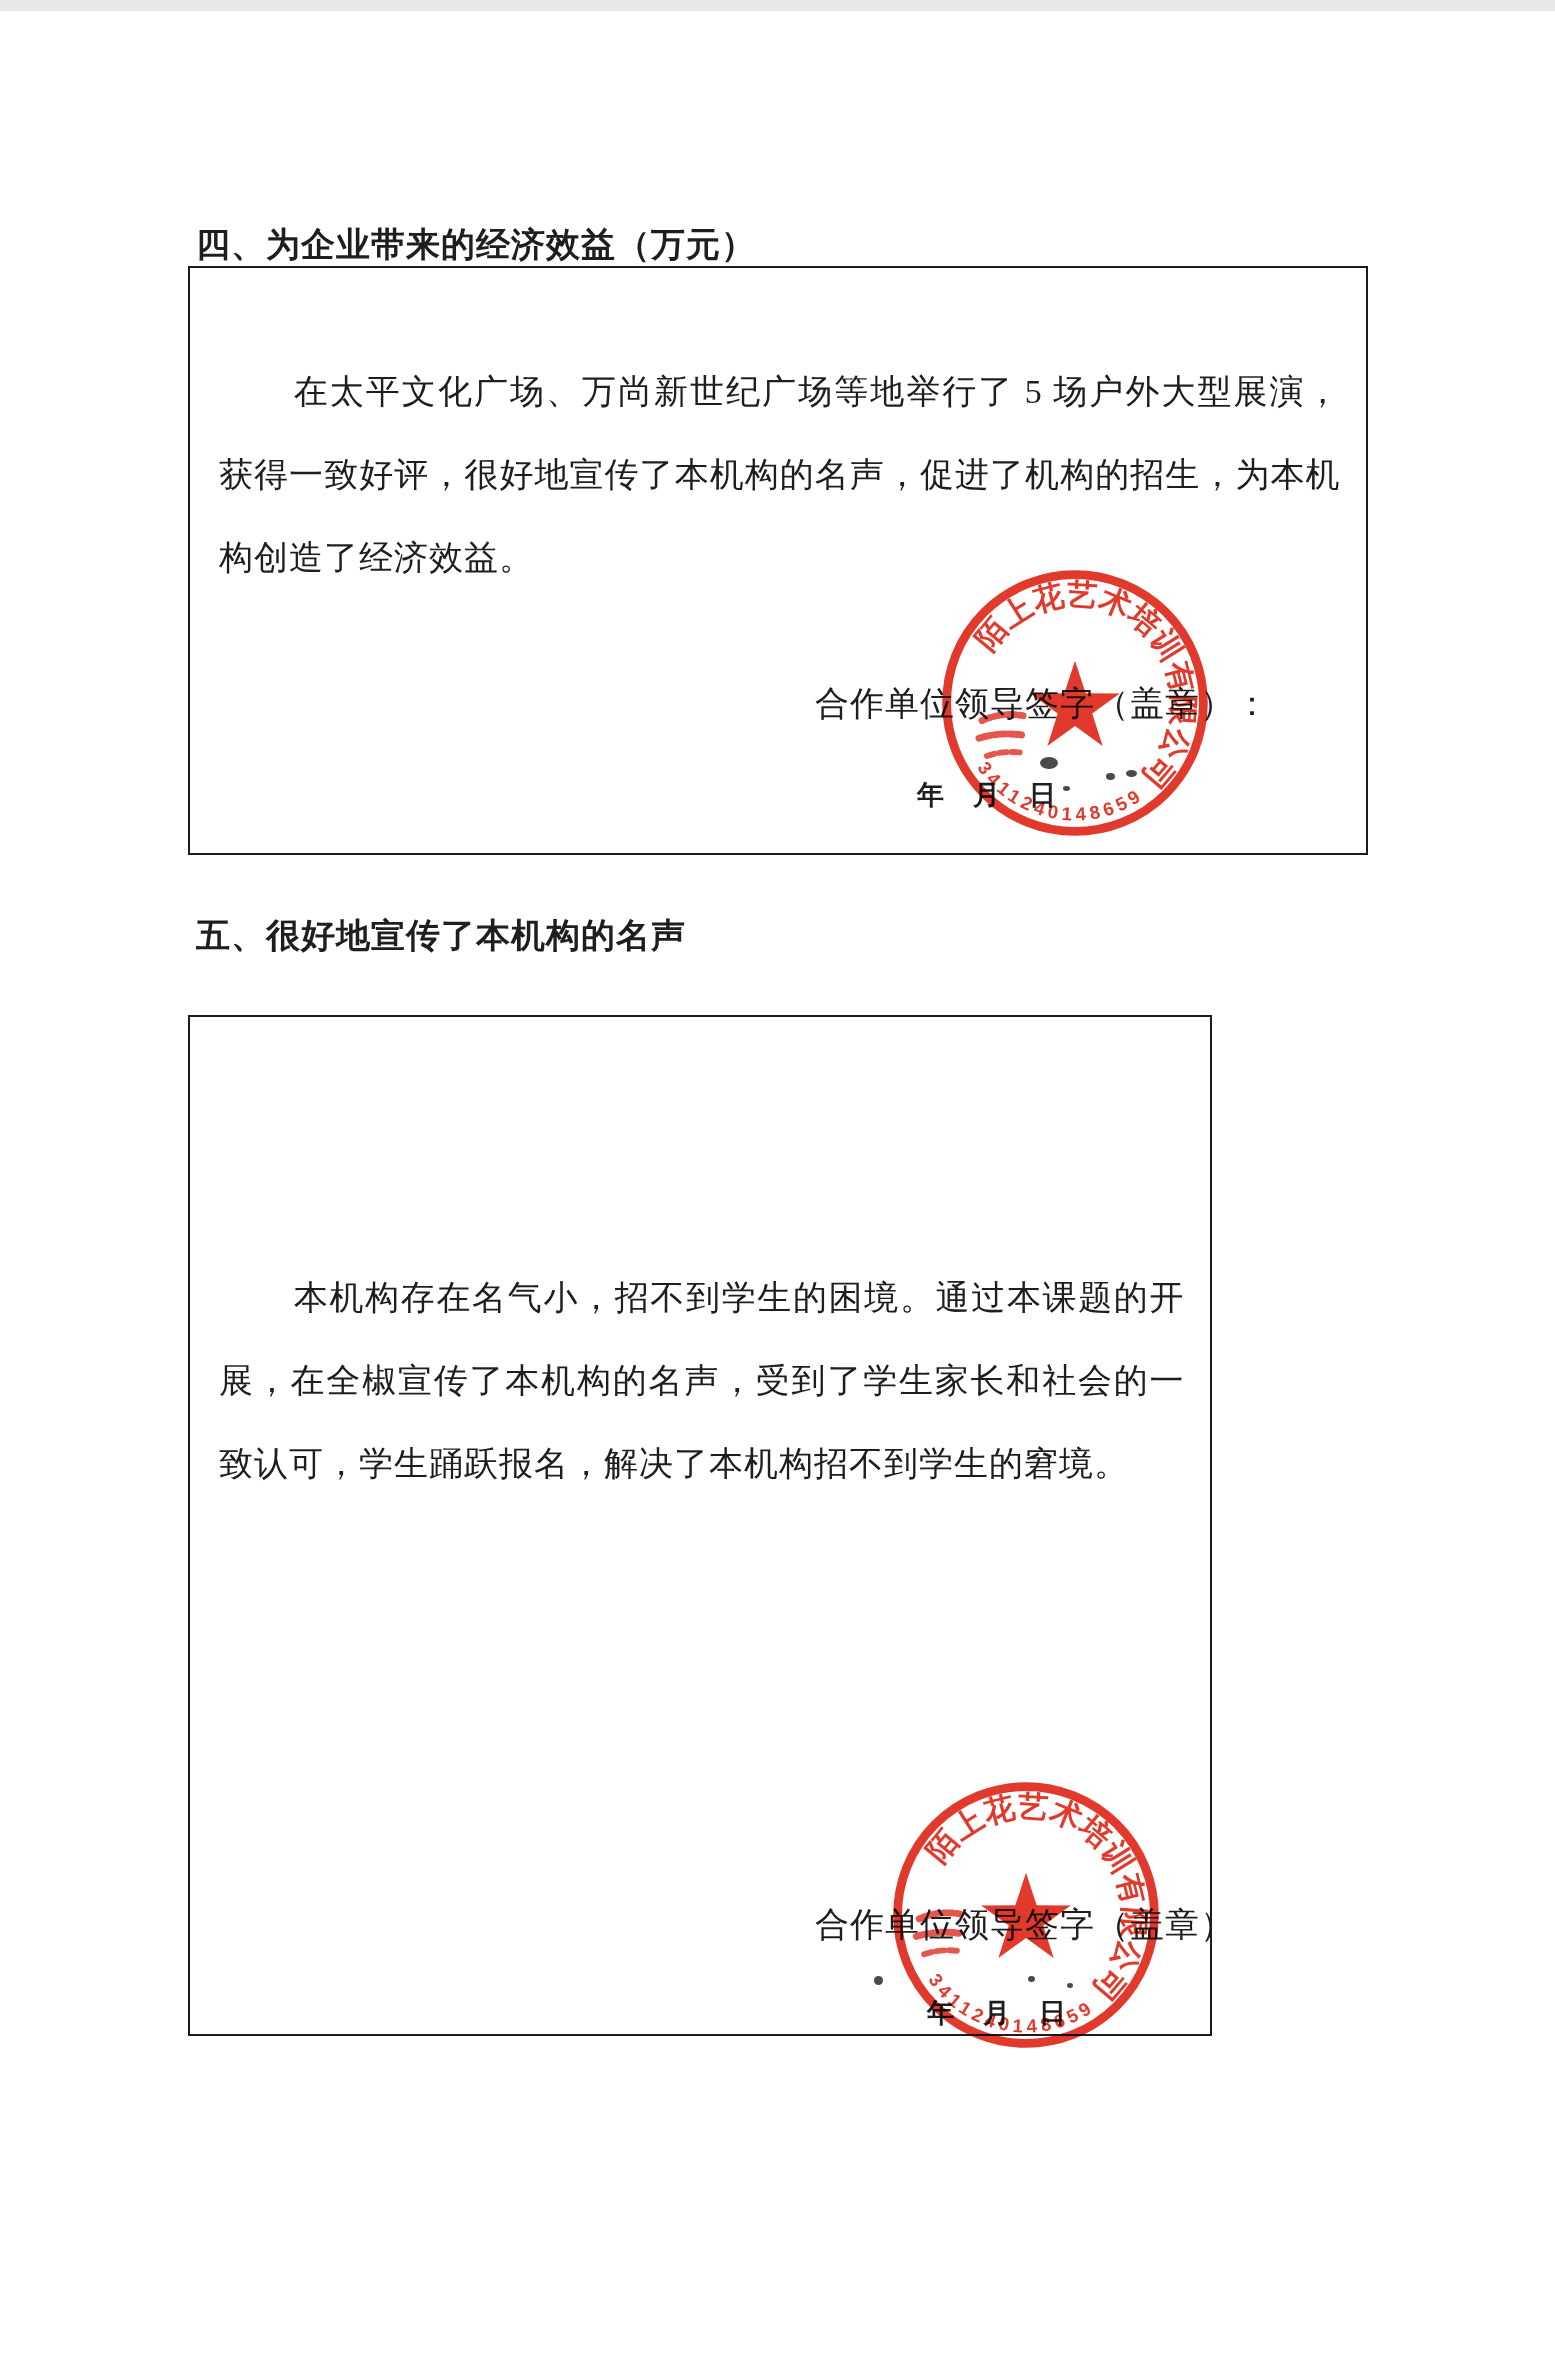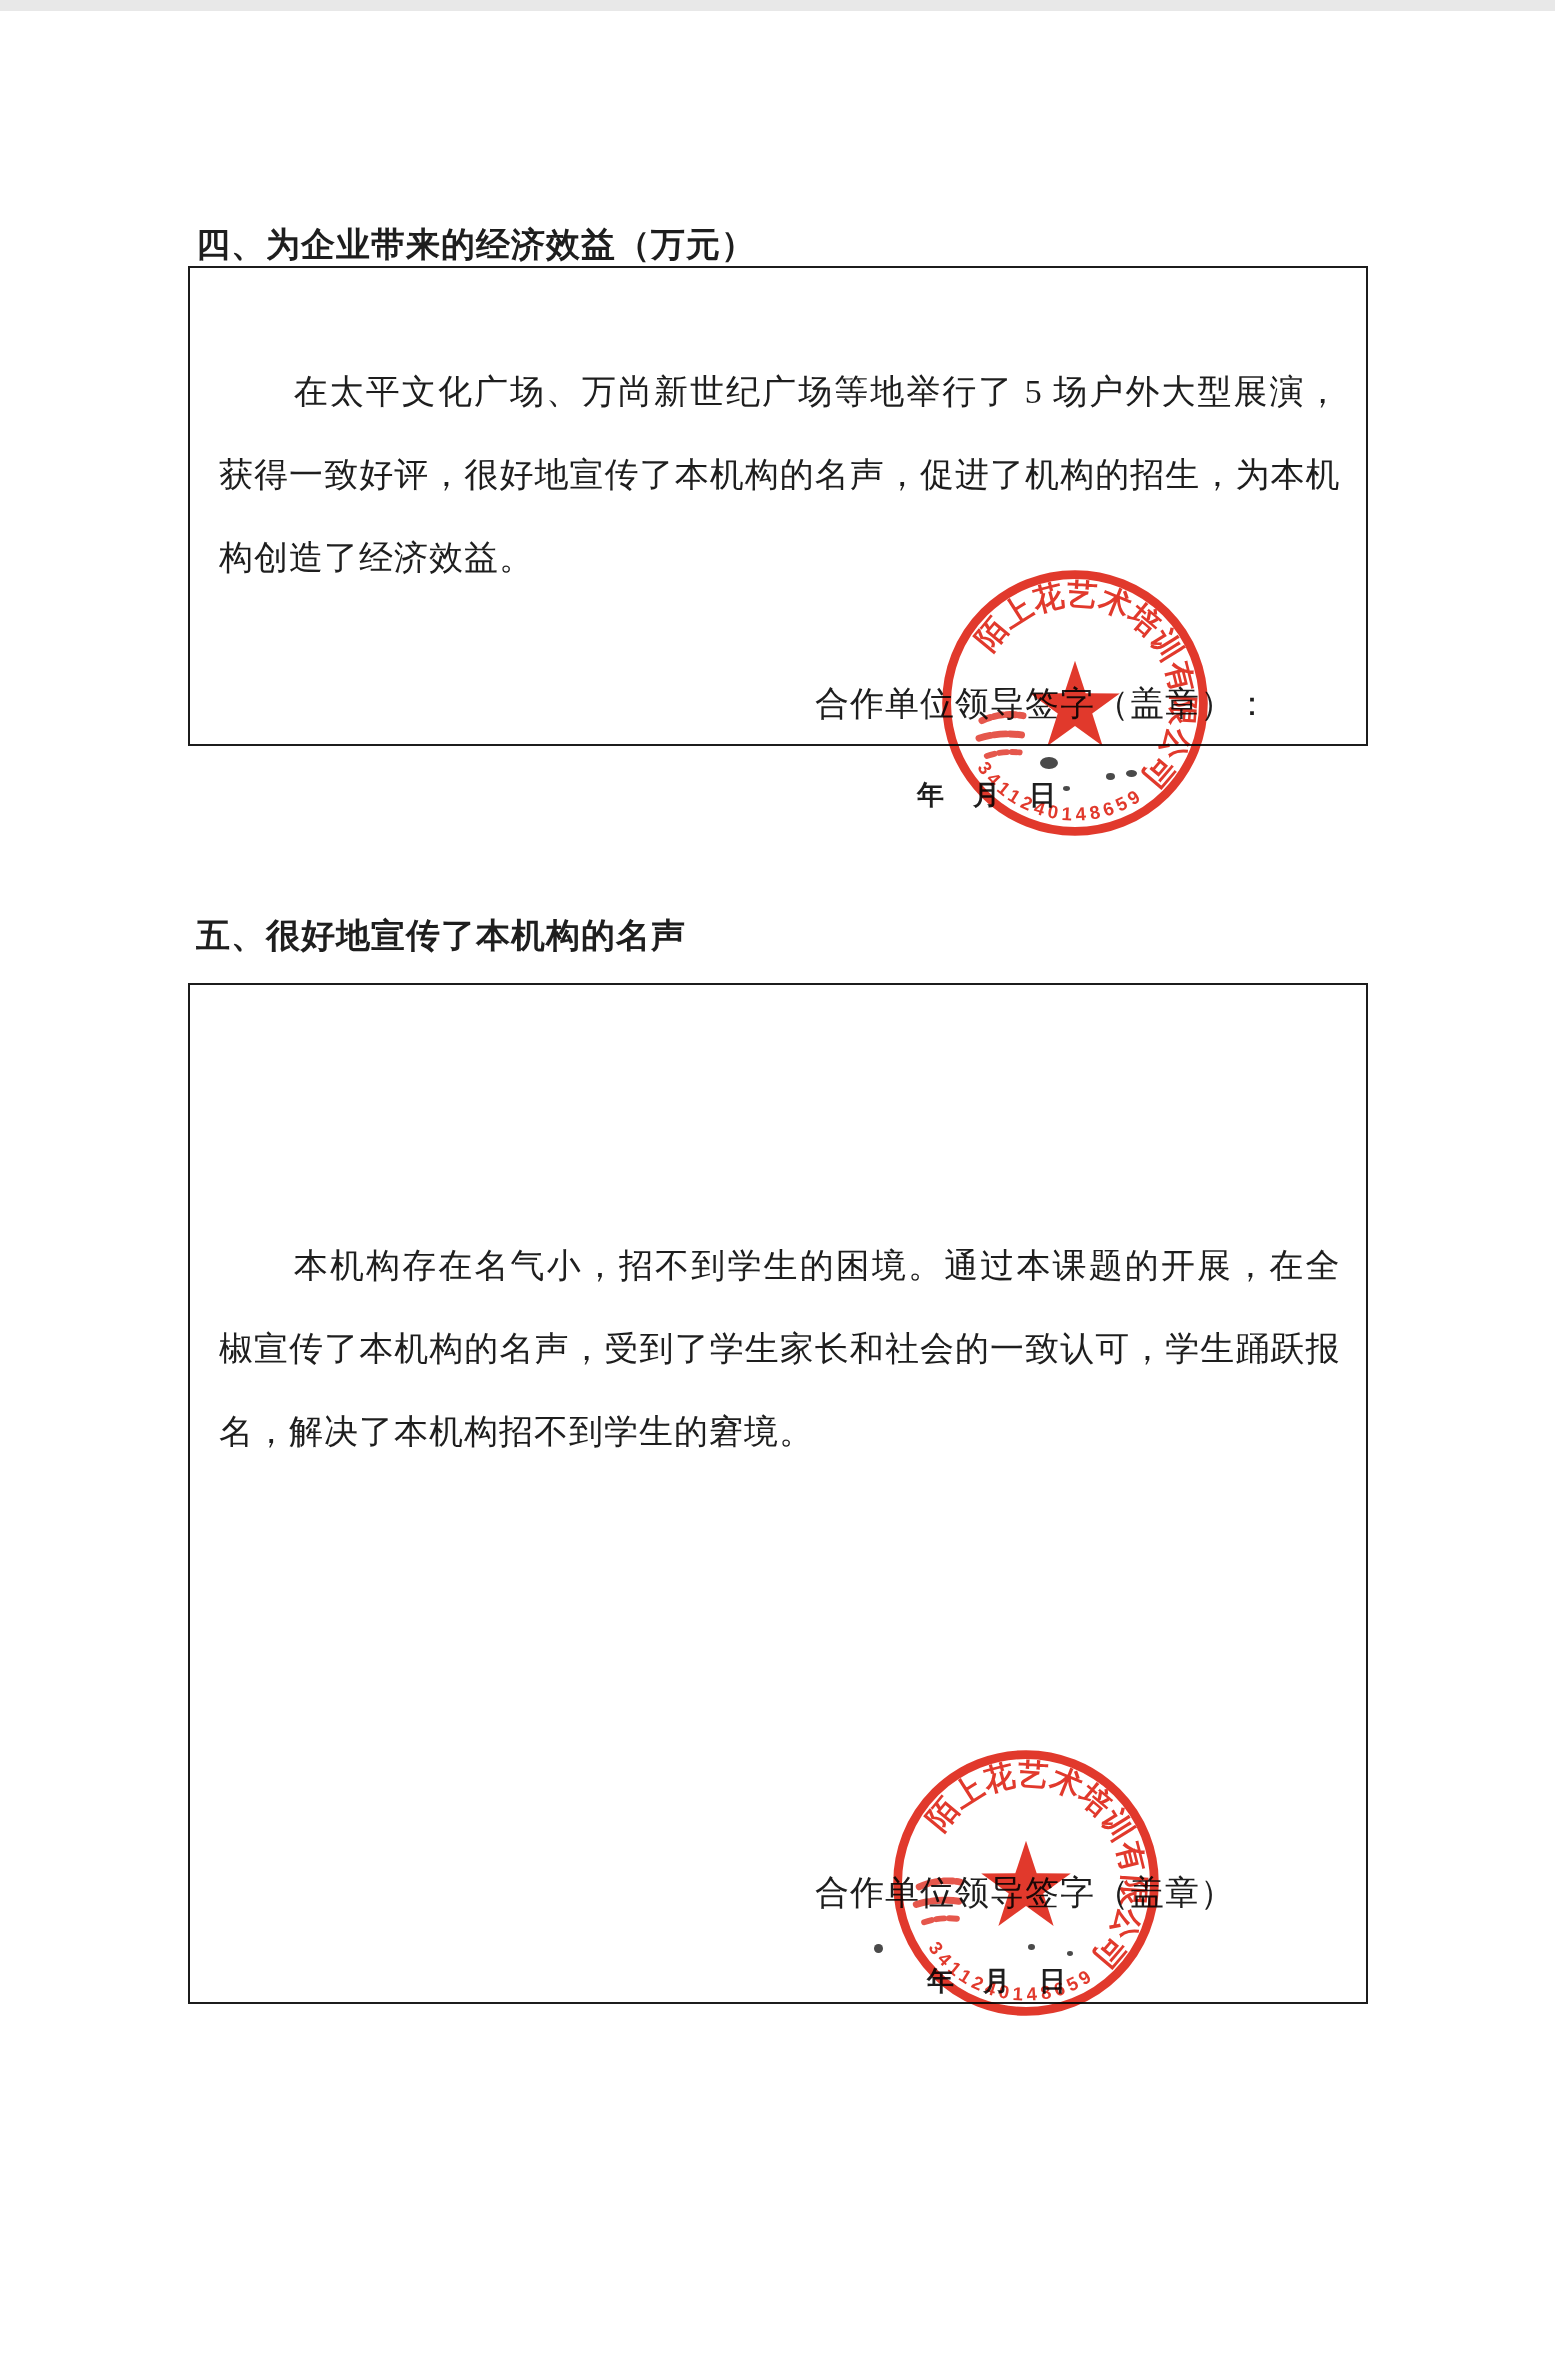--- a/index.html
+++ b/index.html
@@ -28,22 +28,22 @@
     white-space:nowrap;
   }
   #title-1{left:196px;top:211px;}
   #title-2{left:196px;top:902px;}
   .content-box{
     position:absolute;
     border:2.9px solid #1c1c1c;
     box-sizing:border-box;
     background:transparent;
   }
-  #box-1{left:188px;top:255px;width:1180px;height:480px;}
-  #box-2{left:188px;top:972px;width:1180px;height:1021px;}
+  #box-1{left:188px;top:255px;width:1180px;height:589px;}
+  #box-2{left:188px;top:1004px;width:1024px;height:1021px;}
   .body-paragraph{
     position:absolute;
     left:29px;right:25.5px;
     margin:0;
     font-size:34px;
     line-height:83px;
     letter-spacing:1px;
     text-align:justify;
     text-indent:2.2em;
     color:var(--ink);

